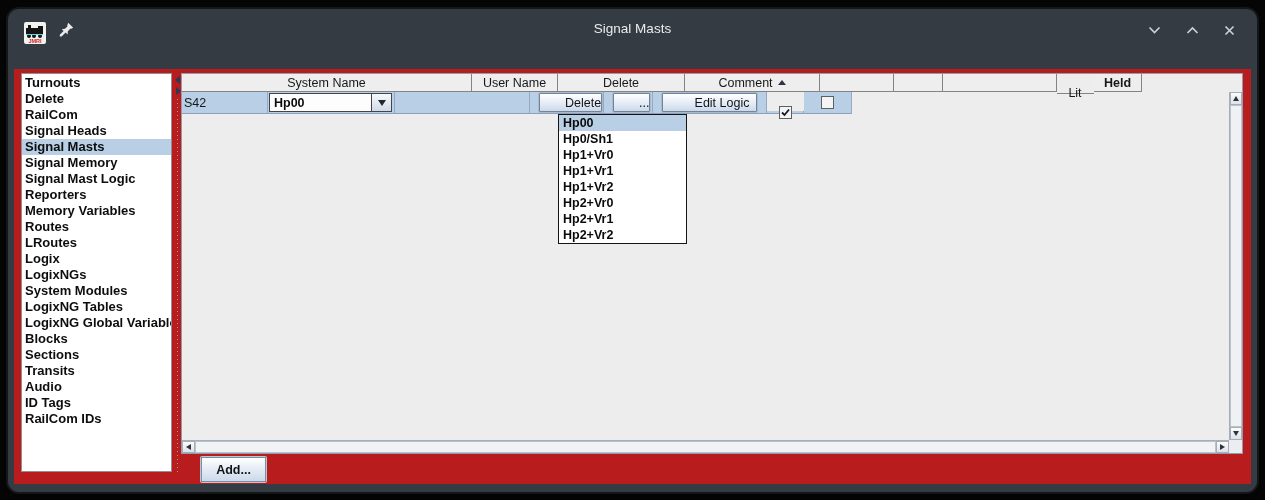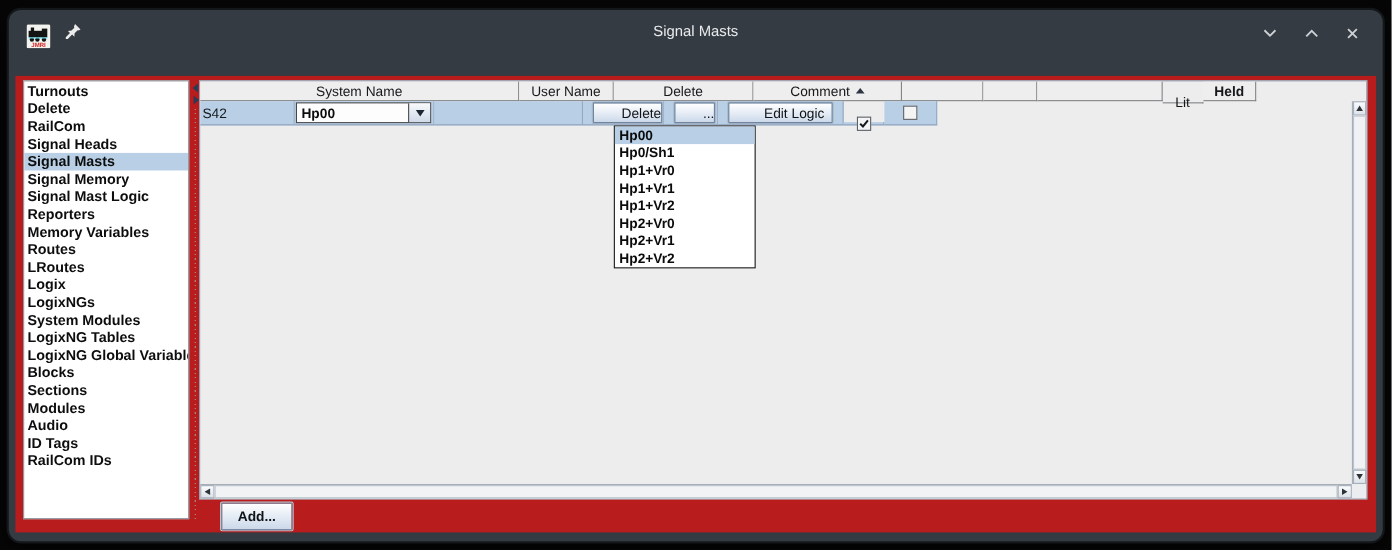--- a/index.html
+++ b/index.html
@@ -155,21 +155,21 @@
       <div class="side-item">Memory Variables</div>
       <div class="side-item">Routes</div>
       <div class="side-item">LRoutes</div>
       <div class="side-item">Logix</div>
       <div class="side-item">LogixNGs</div>
       <div class="side-item">System Modules</div>
       <div class="side-item">LogixNG Tables</div>
       <div class="side-item">LogixNG Global Variables</div>
       <div class="side-item">Blocks</div>
       <div class="side-item">Sections</div>
-      <div class="side-item">Modules</div>
+      <div class="side-item">Transits</div>
       <div class="side-item">Audio</div>
       <div class="side-item">ID Tags</div>
       <div class="side-item">RailCom IDs</div>
     </div>
 
     <div class="divider">
       <div class="div-arrow-left"></div>
       <div class="div-arrow-right"></div>
       <div class="dots"></div>
     </div>

